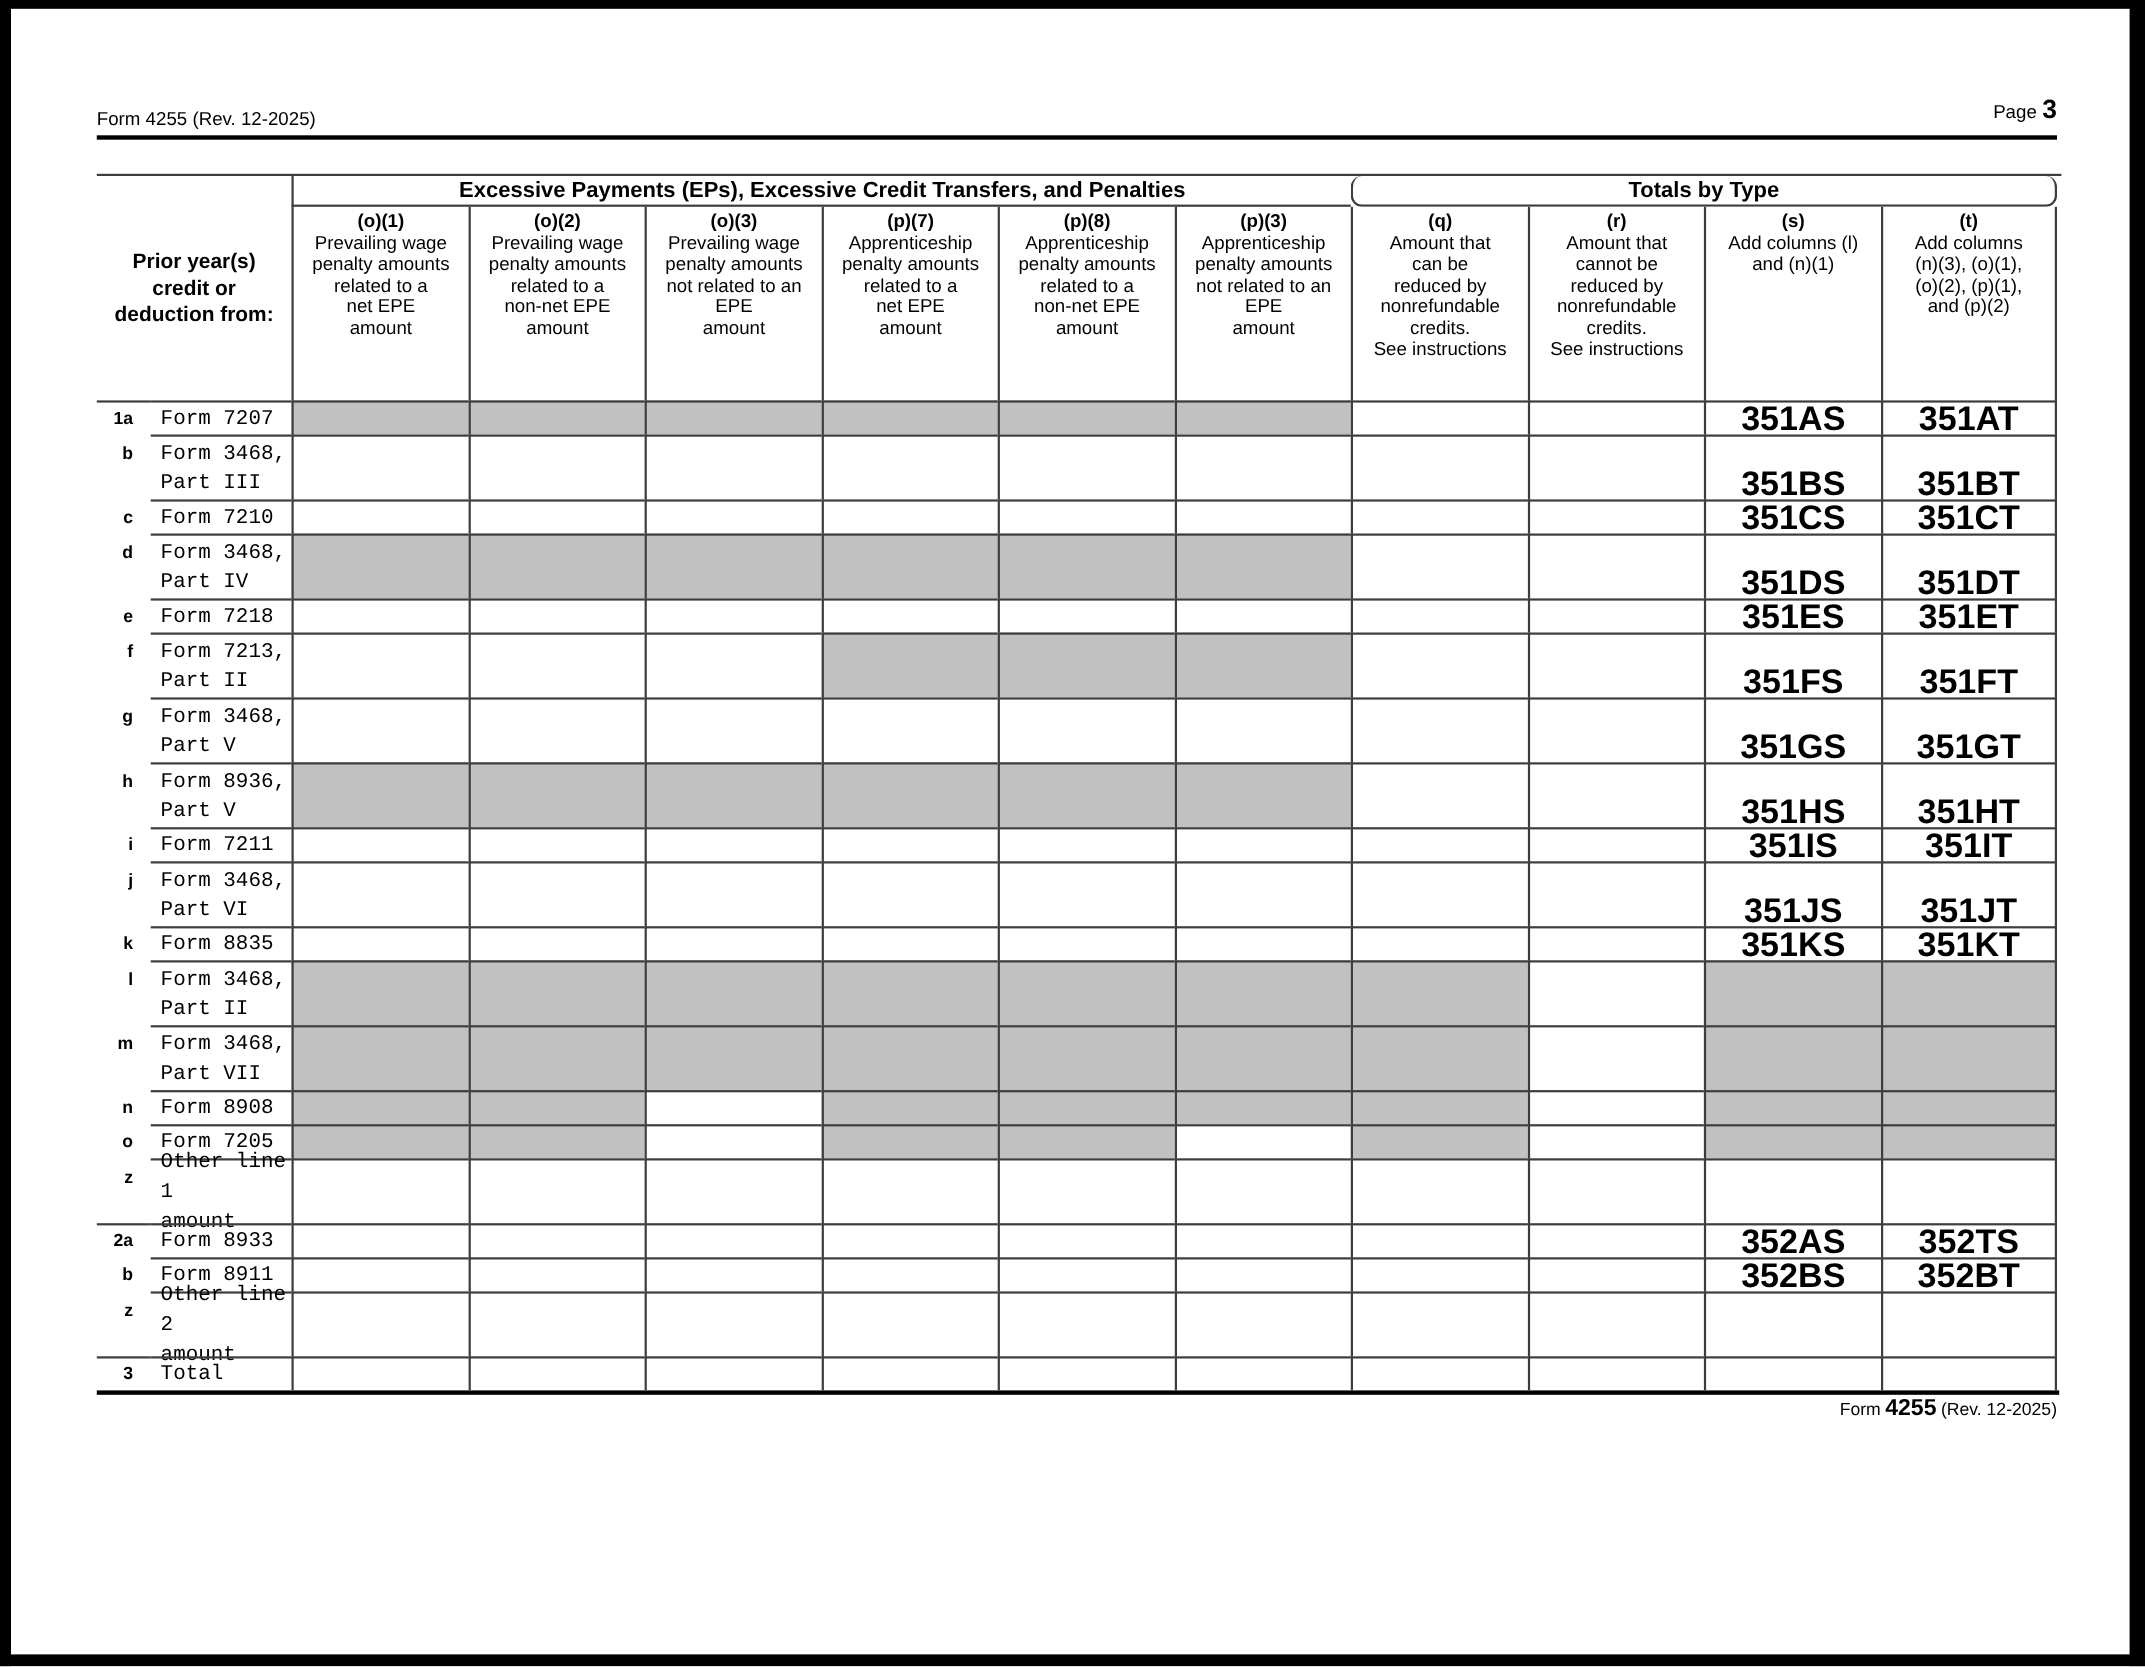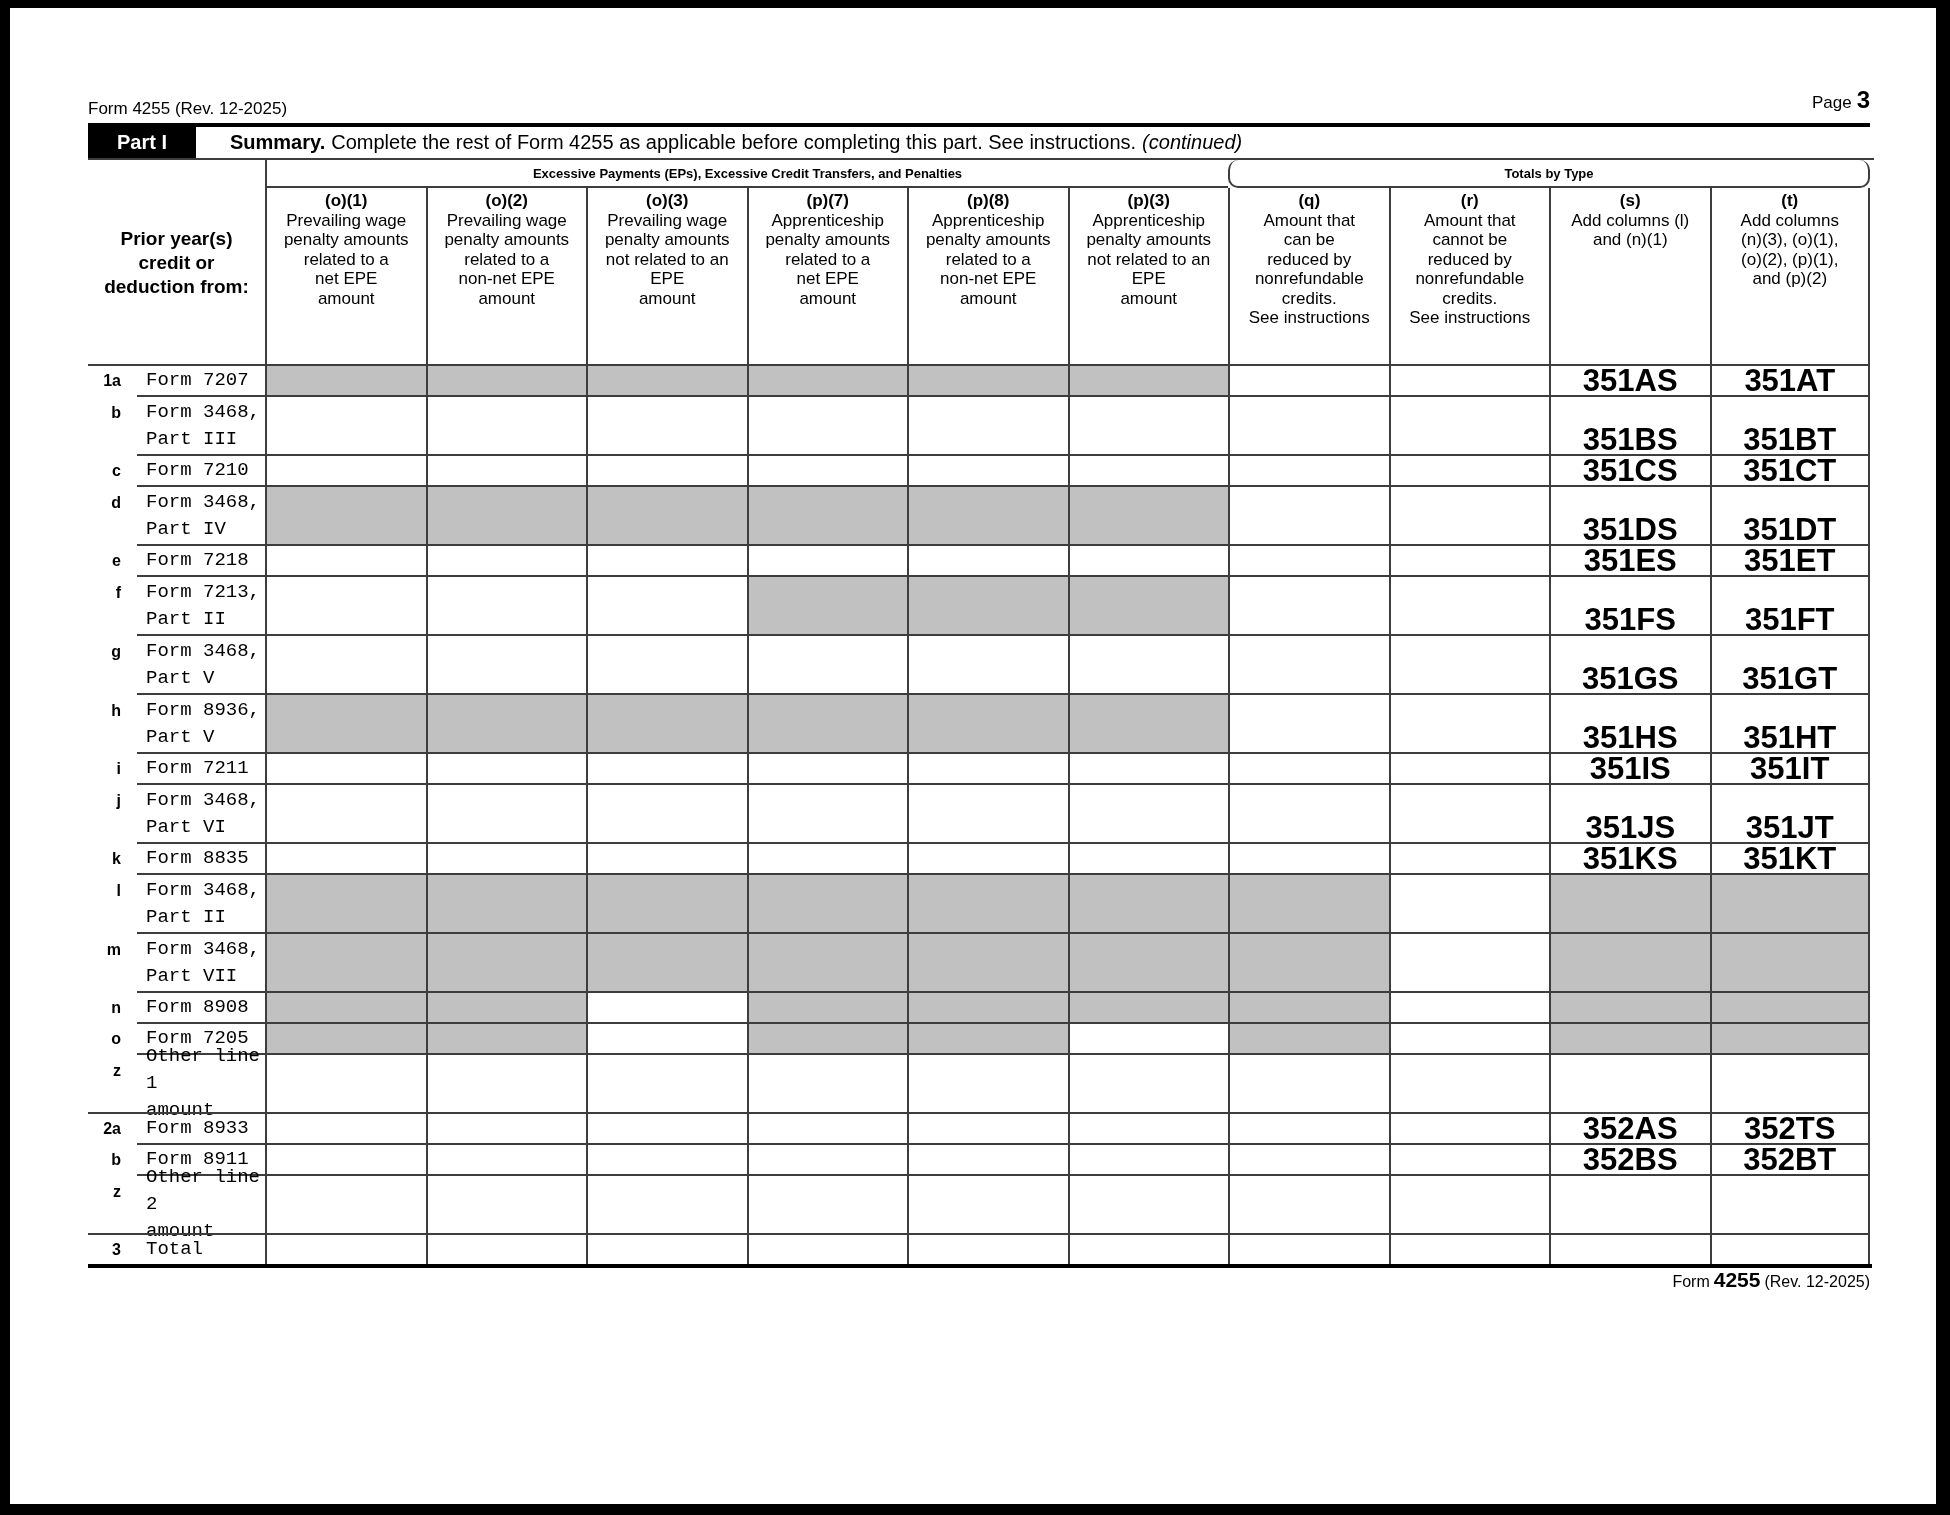--- a/index.html
+++ b/index.html
@@ -23,21 +23,21 @@
   .partbox { width:108px; height:31px; background:#000; color:#fff; font-weight:bold; font-size:20px;
              display:flex; align-items:center; justify-content:center; flex:none; }
   .parttitle { font-size:20px; line-height:31px; white-space:nowrap; padding-left:34px; }
   .parttitle b { margin-right:6px; }
   .parttitle i { margin-left:6px; }
 
   .table { position:absolute; left:88px; top:158px; width:1786px; border-top:2px solid #3d3d3d; }
   .bandrow { display:flex; height:28px; }
   .spacer { width:177px; flex:none; }
   .band { box-sizing:border-box; border-left:2px solid #3d3d3d; border-bottom:2px solid #3d3d3d;
-          display:flex; align-items:center; justify-content:center; font-weight:bold; font-size:13px; flex:none; }
+          display:flex; align-items:center; justify-content:center; font-weight:bold; font-size:20px; flex:none; }
   .band.last { border-right:2px solid #3d3d3d; }
   .hdrrow { display:flex; height:176px; }
   .hcell { box-sizing:border-box; width:160.5px; flex:none; border-left:2px solid #3d3d3d;
            text-align:center; font-size:17px; line-height:19.5px; padding-top:3px; }
   .hcell.last { border-right:2px solid #3d3d3d; }
   .rowhead { position:absolute; left:0; top:2px; width:177px; height:202px;
              display:flex; align-items:center; justify-content:center; }
   .rowhead div { width:150px; text-align:center; font-weight:bold; font-size:19px; line-height:24px; }
 
   .drow { display:flex; }
@@ -65,26 +65,20 @@
   <div class="frame frame-left"></div>
   <div class="frame frame-right"></div>
   <div class="frame frame-bottom"></div>
 
   <div class="formid">Form 4255 (Rev. 12-2025)</div>
   <div class="pageind">
     <span>Page</span><span class="pagenum">3</span>
   </div>
   <div class="topline"></div>
 
-  <div class="partband">
-    <div class="partbox">Part I</div>
-    <div class="parttitle">
-      <b>Summary.</b><span>Complete the rest of Form 4255 as applicable before completing this part. See instructions.</span><i>(continued)</i>
-    </div>
-  </div>
 
   <div class="table" id="summary-table">
     <div class="rowhead">
       <div>Prior year(s) credit or deduction from:</div>
     </div>
   <div class="bandrow">
         <div class="spacer"></div>
         <div class="band" style="width: 963px;">Excessive Payments (EPs), Excessive Credit Transfers, and Penalties</div>
         <div class="band last" style="width: 642px; border-radius: 10px;">Totals by Type</div>
       </div>

